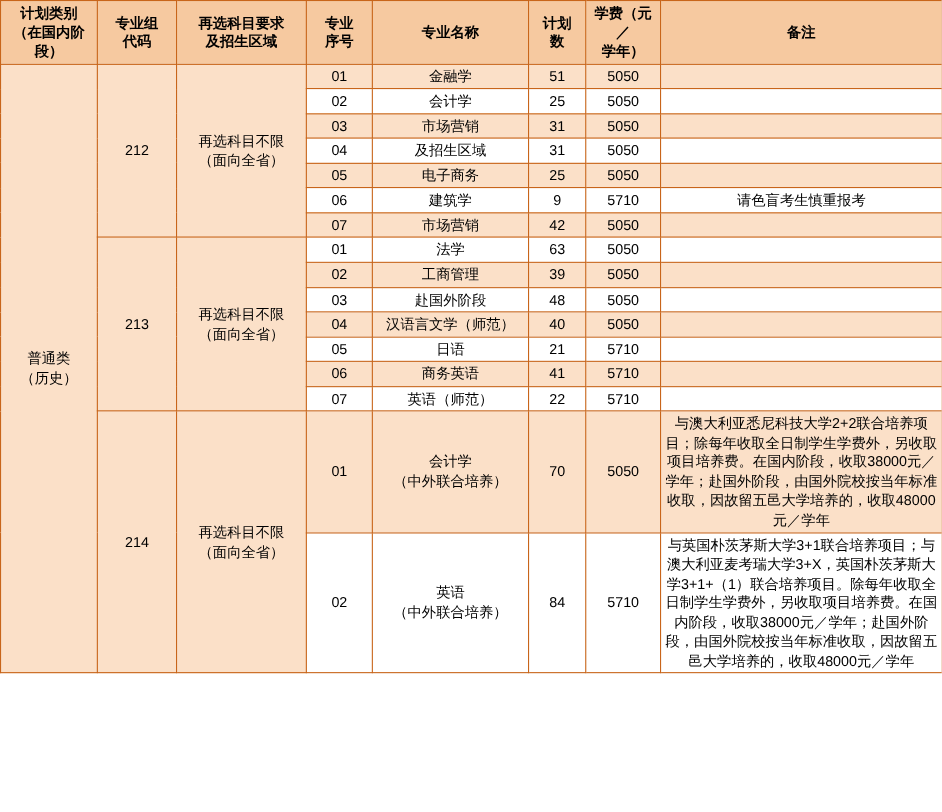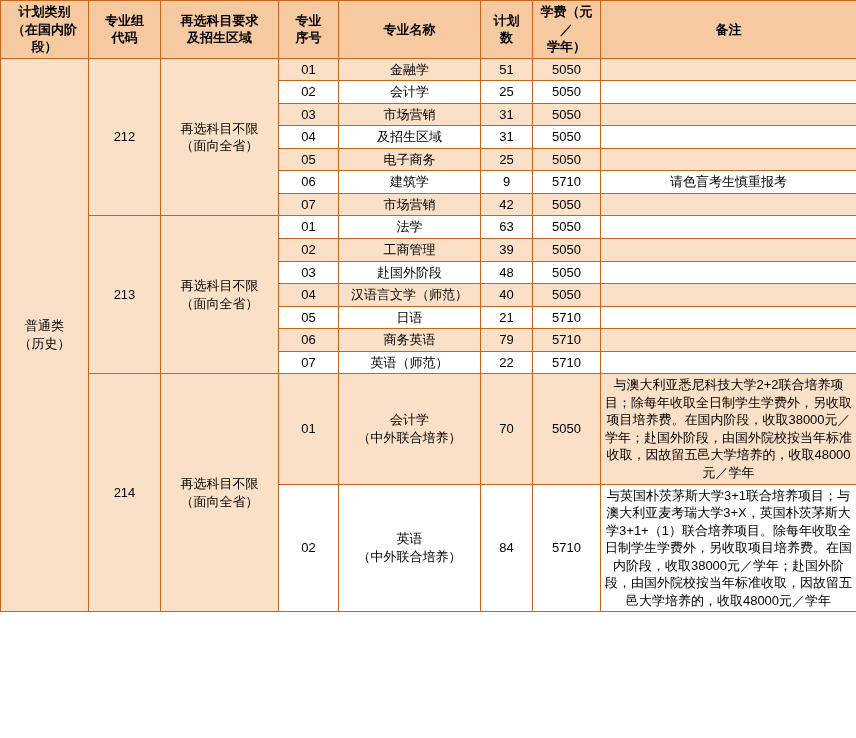--- a/index.html
+++ b/index.html
@@ -216,21 +216,21 @@
     <tr class="row-plain">
       <td class="body">05</td>
       <td class="body">日语</td>
       <td class="body">21</td>
       <td class="body">5710</td>
       <td class="body note center"></td>
     </tr>
     <tr class="row-alt">
       <td class="body">06</td>
       <td class="body">商务英语</td>
-      <td class="body">79</td>
+      <td class="body">41</td>
       <td class="body">5710</td>
       <td class="body note center"></td>
     </tr>
     <tr class="row-plain">
       <td class="body">07</td>
       <td class="body">英语（师范）</td>
       <td class="body">22</td>
       <td class="body">5710</td>
       <td class="body note center"></td>
     </tr>

